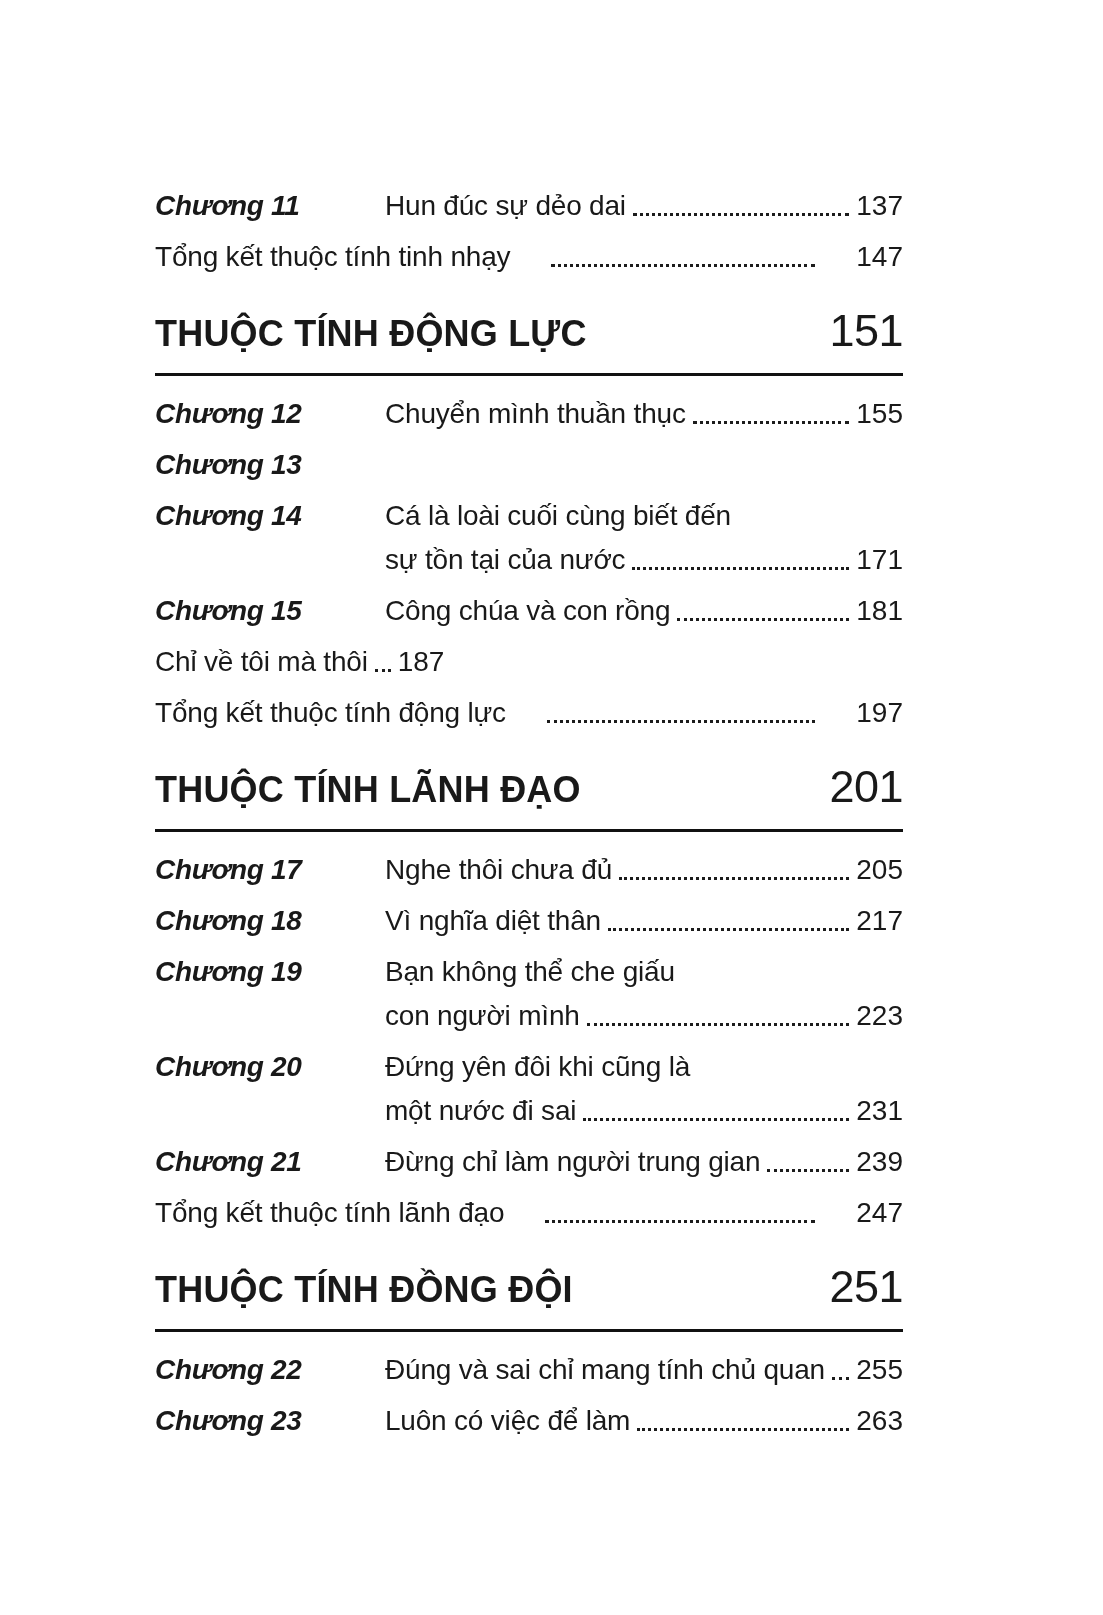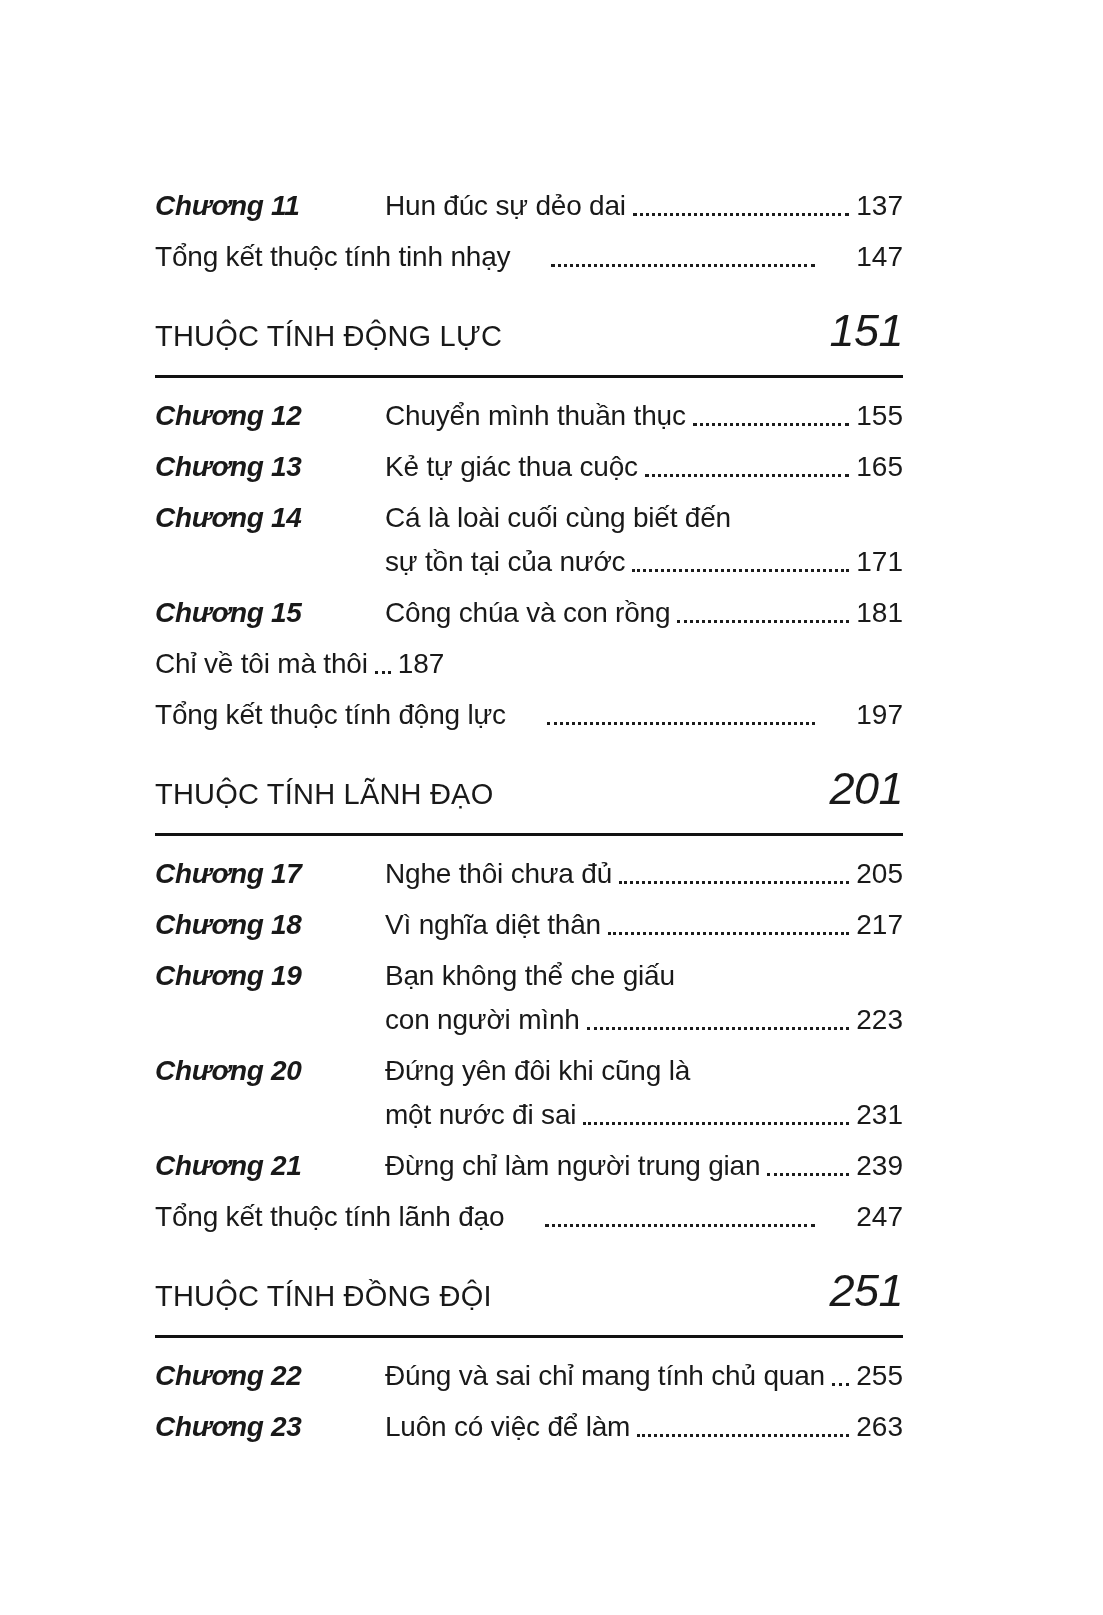--- a/index.html
+++ b/index.html
@@ -55,33 +55,32 @@
   .entry.section {
     display: flex;
     justify-content: space-between;
     align-items: baseline;
     border-bottom: 3px solid #111111;
     margin-top: 27px;
     margin-bottom: 16px;
     padding-bottom: 14px;
   }
   .section-title {
-    font-size: 29px;
-    font-weight: 400;
+    font-size: 36px;
+    font-weight: 700;
     letter-spacing: 0.2px;
     line-height: 50px;
     white-space: nowrap;
   }
   .section-page {
     font-size: 45px;
     font-weight: 400;
     line-height: 50px;
     letter-spacing: -0.5px;
     white-space: nowrap;
-    font-style: italic;
   }
 </style>
 </head>
 <body>
 
 <div class="page">
 
   <div class="entry chapter">
     <span class="label">Chương 11</span>
     <div class="title-block">
@@ -112,27 +111,20 @@
       <div class="line">
         <span class="title-text">Chuyển mình thuần thục</span>
         <span class="dots"></span>
         <span class="pagenum">155</span>
       </div>
     </div>
   </div>
 
   <div class="entry chapter">
     <span class="label">Chương 13</span>
-    <div class="title-block">
-      <div class="line">
-        <span class="title-text">Kẻ tự giác thua cuộc</span>
-        <span class="dots"></span>
-        <span class="pagenum">165</span>
-      </div>
-    </div>
   </div>
 
   <div class="entry chapter">
     <span class="label">Chương 14</span>
     <div class="title-block">
       <div class="line">
         <span class="title-text">Cá là loài cuối cùng biết đến</span>
       </div>
       <div class="line">
         <span class="title-text">sự tồn tại của nước</span>

